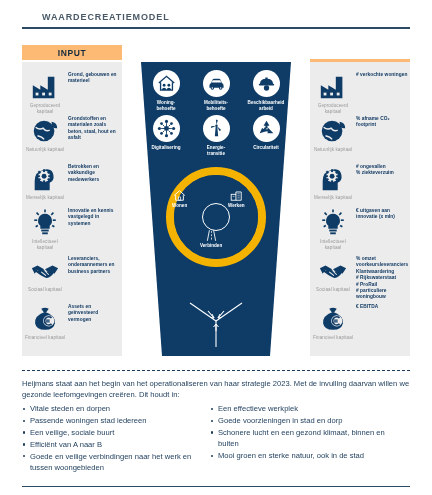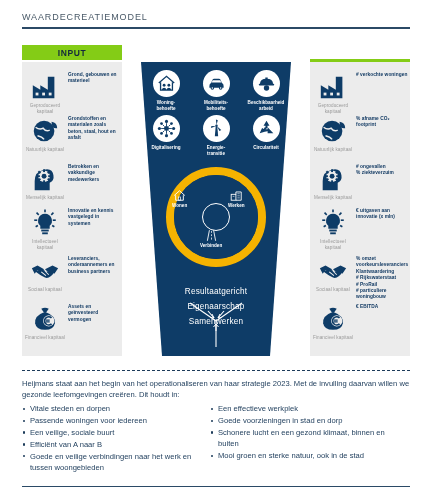--- a/index.html
+++ b/index.html
@@ -9,28 +9,28 @@
     font-family:"Liberation Sans","DejaVu Sans",sans-serif;
     color:#1c3b5a;
     overflow:hidden;
     position:relative;
   }
   .page{position:relative;width:432px;height:495px;}
 
   
   .hdr{position:absolute;left:22px;top:12px;width:388px;}
   .hdr-title{
-    font-size:9px;letter-spacing:.9px;font-weight:400;
-    color:#4a5a68;text-transform:uppercase;
+    font-size:9px;letter-spacing:.9px;font-weight:700;
+    color:#4a5a68;text-transform:uppercase;margin-left:20px;
   }
   .hdr-rule{margin-top:5px;height:1.6px;background:#2b4a66;width:388px;}
 
   
   .bar{
-    position:absolute;height:15px;background:#84cc16;
+    position:absolute;height:15px;background:#fdba74;
     display:flex;align-items:center;justify-content:center;
     font-size:8.5px;font-weight:700;letter-spacing:.6px;color:#13293d;
   }
   .bar-input{left:22px;top:45px;width:100px;}
   .bar-bm{left:141px;top:45px;width:150px;}
   .bar-output{left:310px;top:59px;width:100px;}
 
   
   .panel{
     position:absolute;top:62px;width:100px;height:294px;
@@ -377,25 +377,20 @@
 
       <div class="node node-verbinden">
         <svg viewBox="0 0 24 22">
           <path d="M8.5 2 L5 20 M15.5 2 L19 20" fill="none" stroke="#fff" stroke-width="1.5"></path>
           <path d="M12 3.5 v3 M12 9 v3 M12 14.5 v3.5" stroke="#fff" stroke-width="1.3"></path>
         </svg>
         <span>Verbinden</span>
       </div>
     </div>
 
-    <div class="values" id="bm-values">
-        <div>Resultaatgericht</div>
-        <div>Eigenaarschap</div>
-        <div>Samenwerken</div>
-      </div>
   </div>
 
   <div class="panel panel-right" id="panel-right">
       <div class="cap-row" style="top: 8px;">
         <div class="cap-icon">
           <svg viewBox="0 0 32 32">
             <path d="M3 28 V14 L11 19 V14 L19 19 V5 H26 V28 Z" fill="#0E3C67"></path>
             <rect x="6" y="22" width="3" height="3" fill="#ececec"></rect>
             <rect x="13" y="22" width="3" height="3" fill="#ececec"></rect>
             <rect x="20" y="22" width="3" height="3" fill="#ececec"></rect>
@@ -483,21 +478,21 @@
       </div>
     </div>
 
   <div class="dash"></div>
 
   <div class="intro">Heijmans staat aan het begin van het operationaliseren van haar strategie 2023. Met de invulling daarvan willen we gezonde leefomgevingen creëren. Dit houdt in:</div>
   <div class="cols">
     <div class="col">
       <ul id="ul-left">
           <li>Vitale steden en dorpen</li>
-          <li>Passende woningen voor iedereen</li>
+          <li>Passende woningen stad iedereen</li>
           <li>Een veilige, sociale buurt</li>
           <li>Efficiënt van A naar B</li>
           <li>Goede en veilige verbindingen naar het werk en tussen woongebieden</li>
         </ul>
     </div>
     <div class="col">
       <ul id="ul-right">
           <li>Een effectieve werkplek</li>
           <li>Goede voorzieningen in stad en dorp</li>
           <li>Schonere lucht en een gezond klimaat, binnen en buiten</li>

